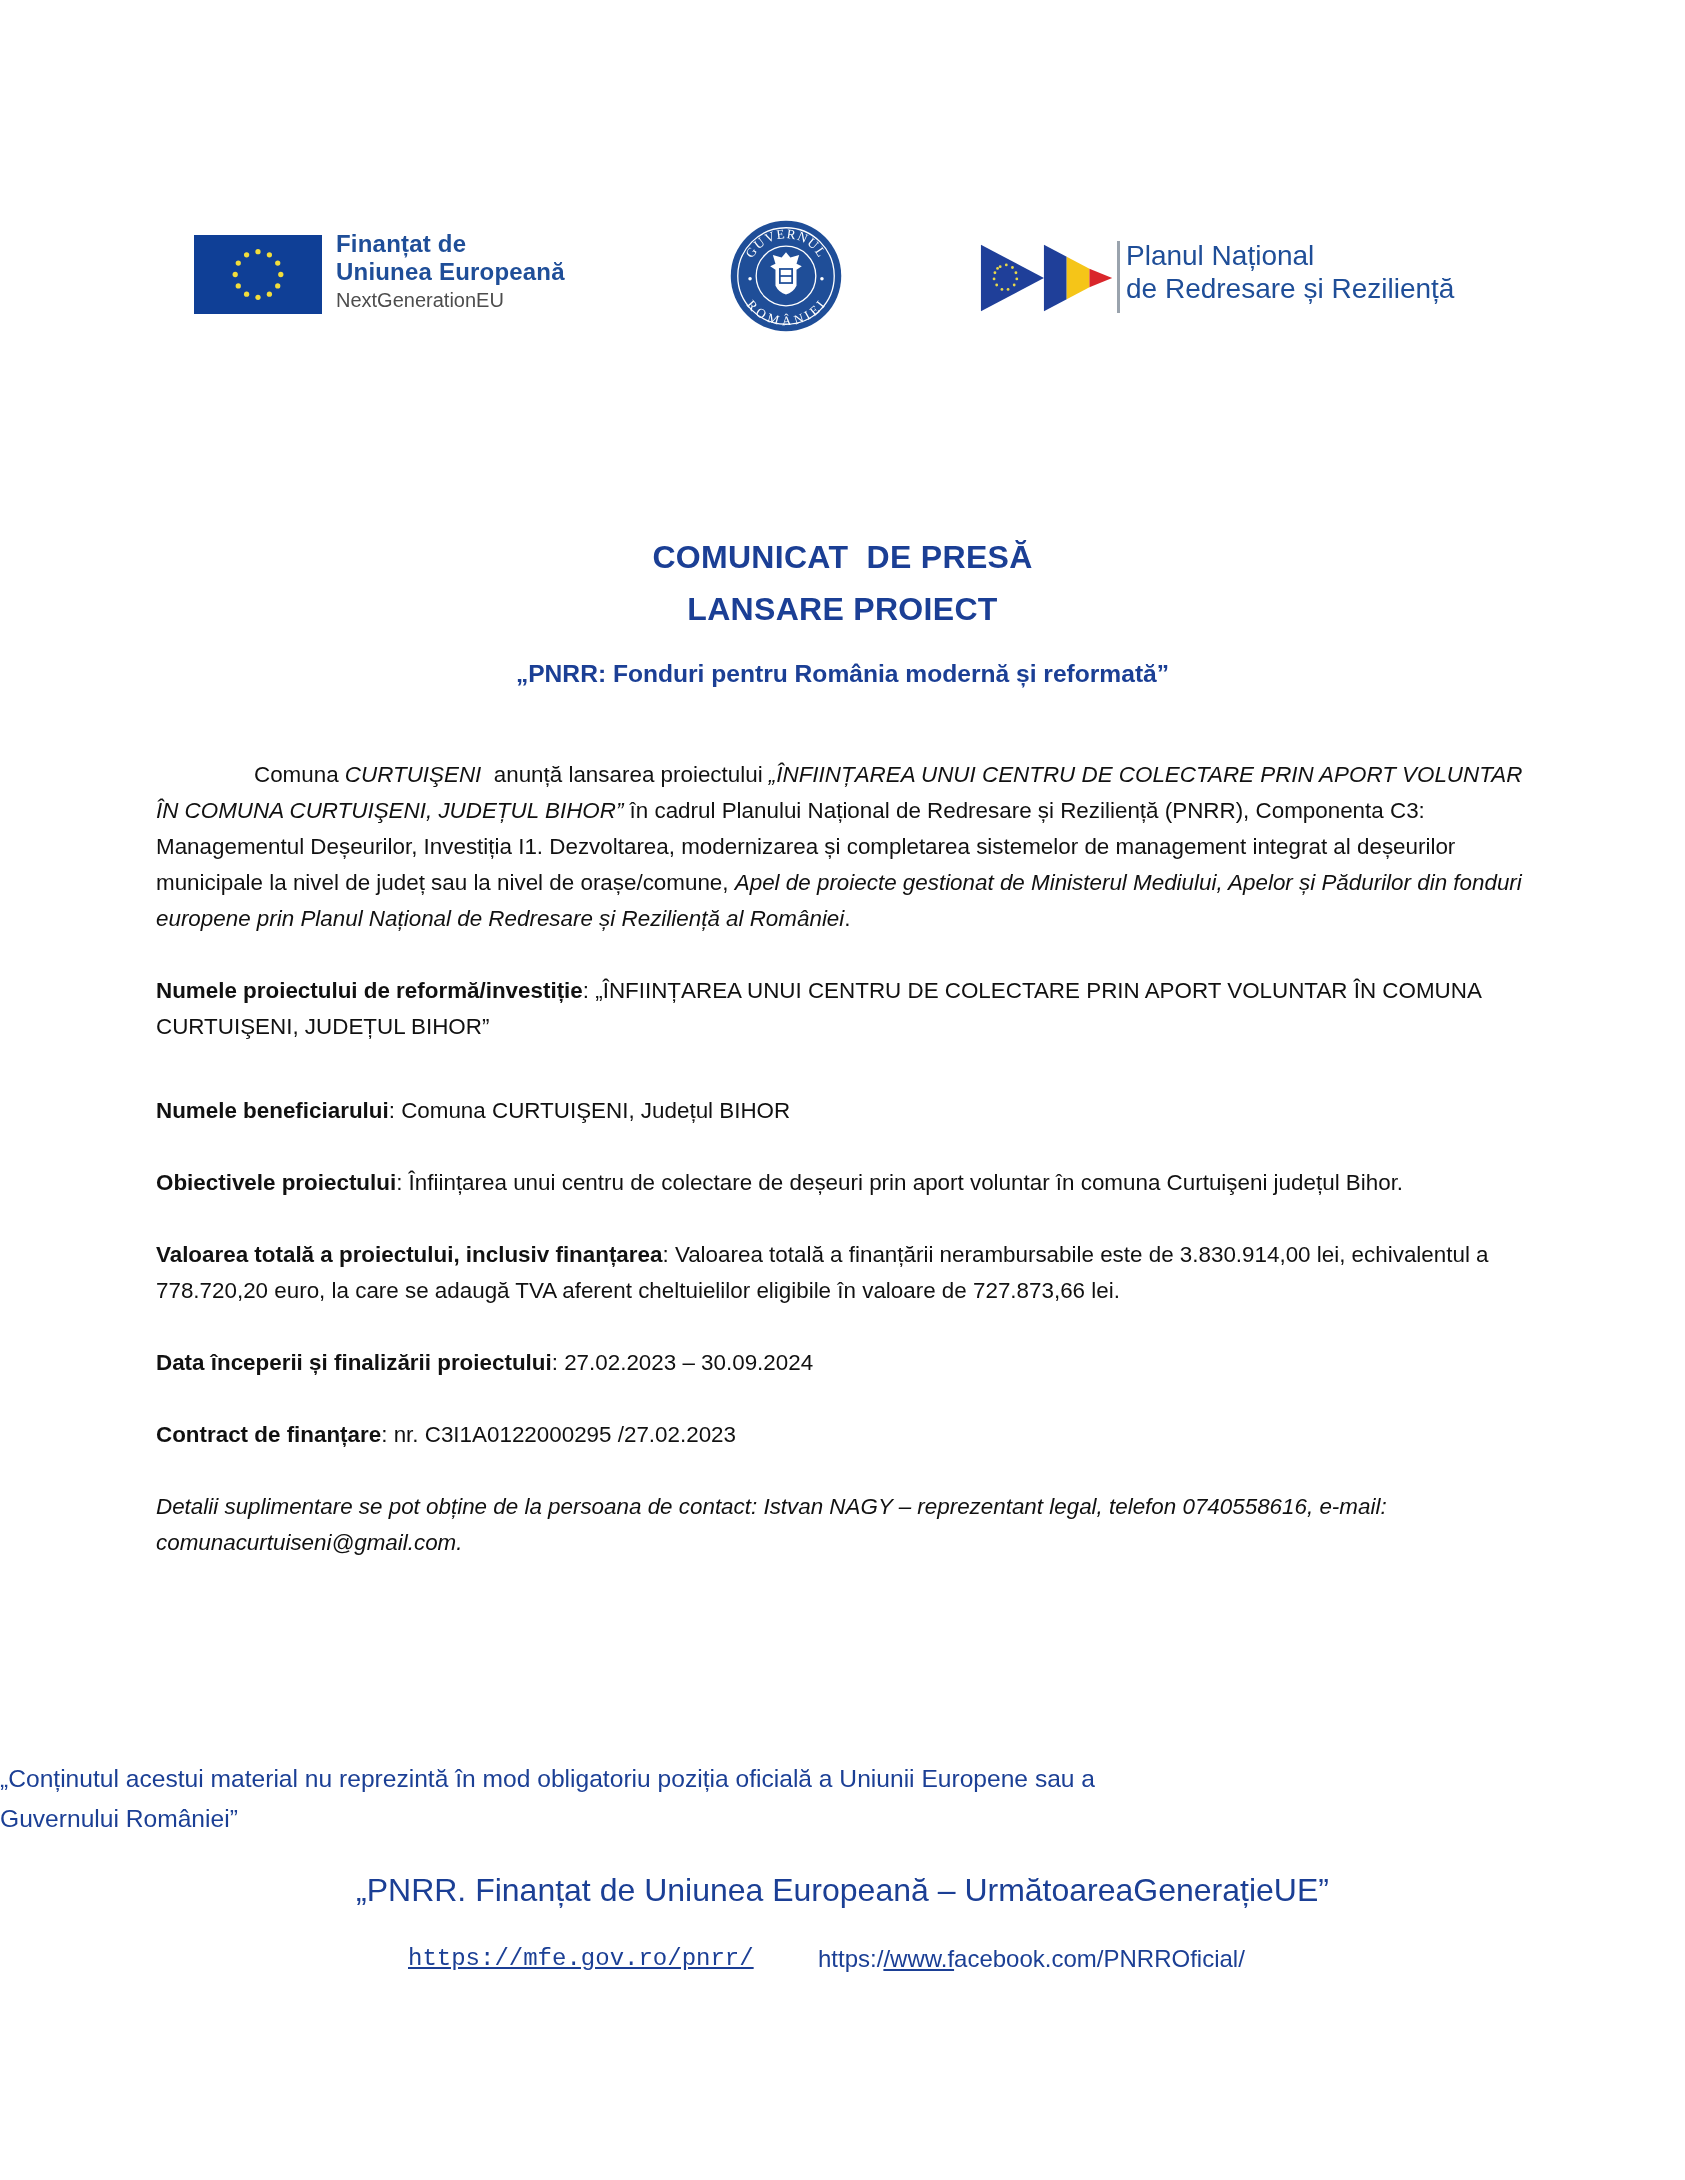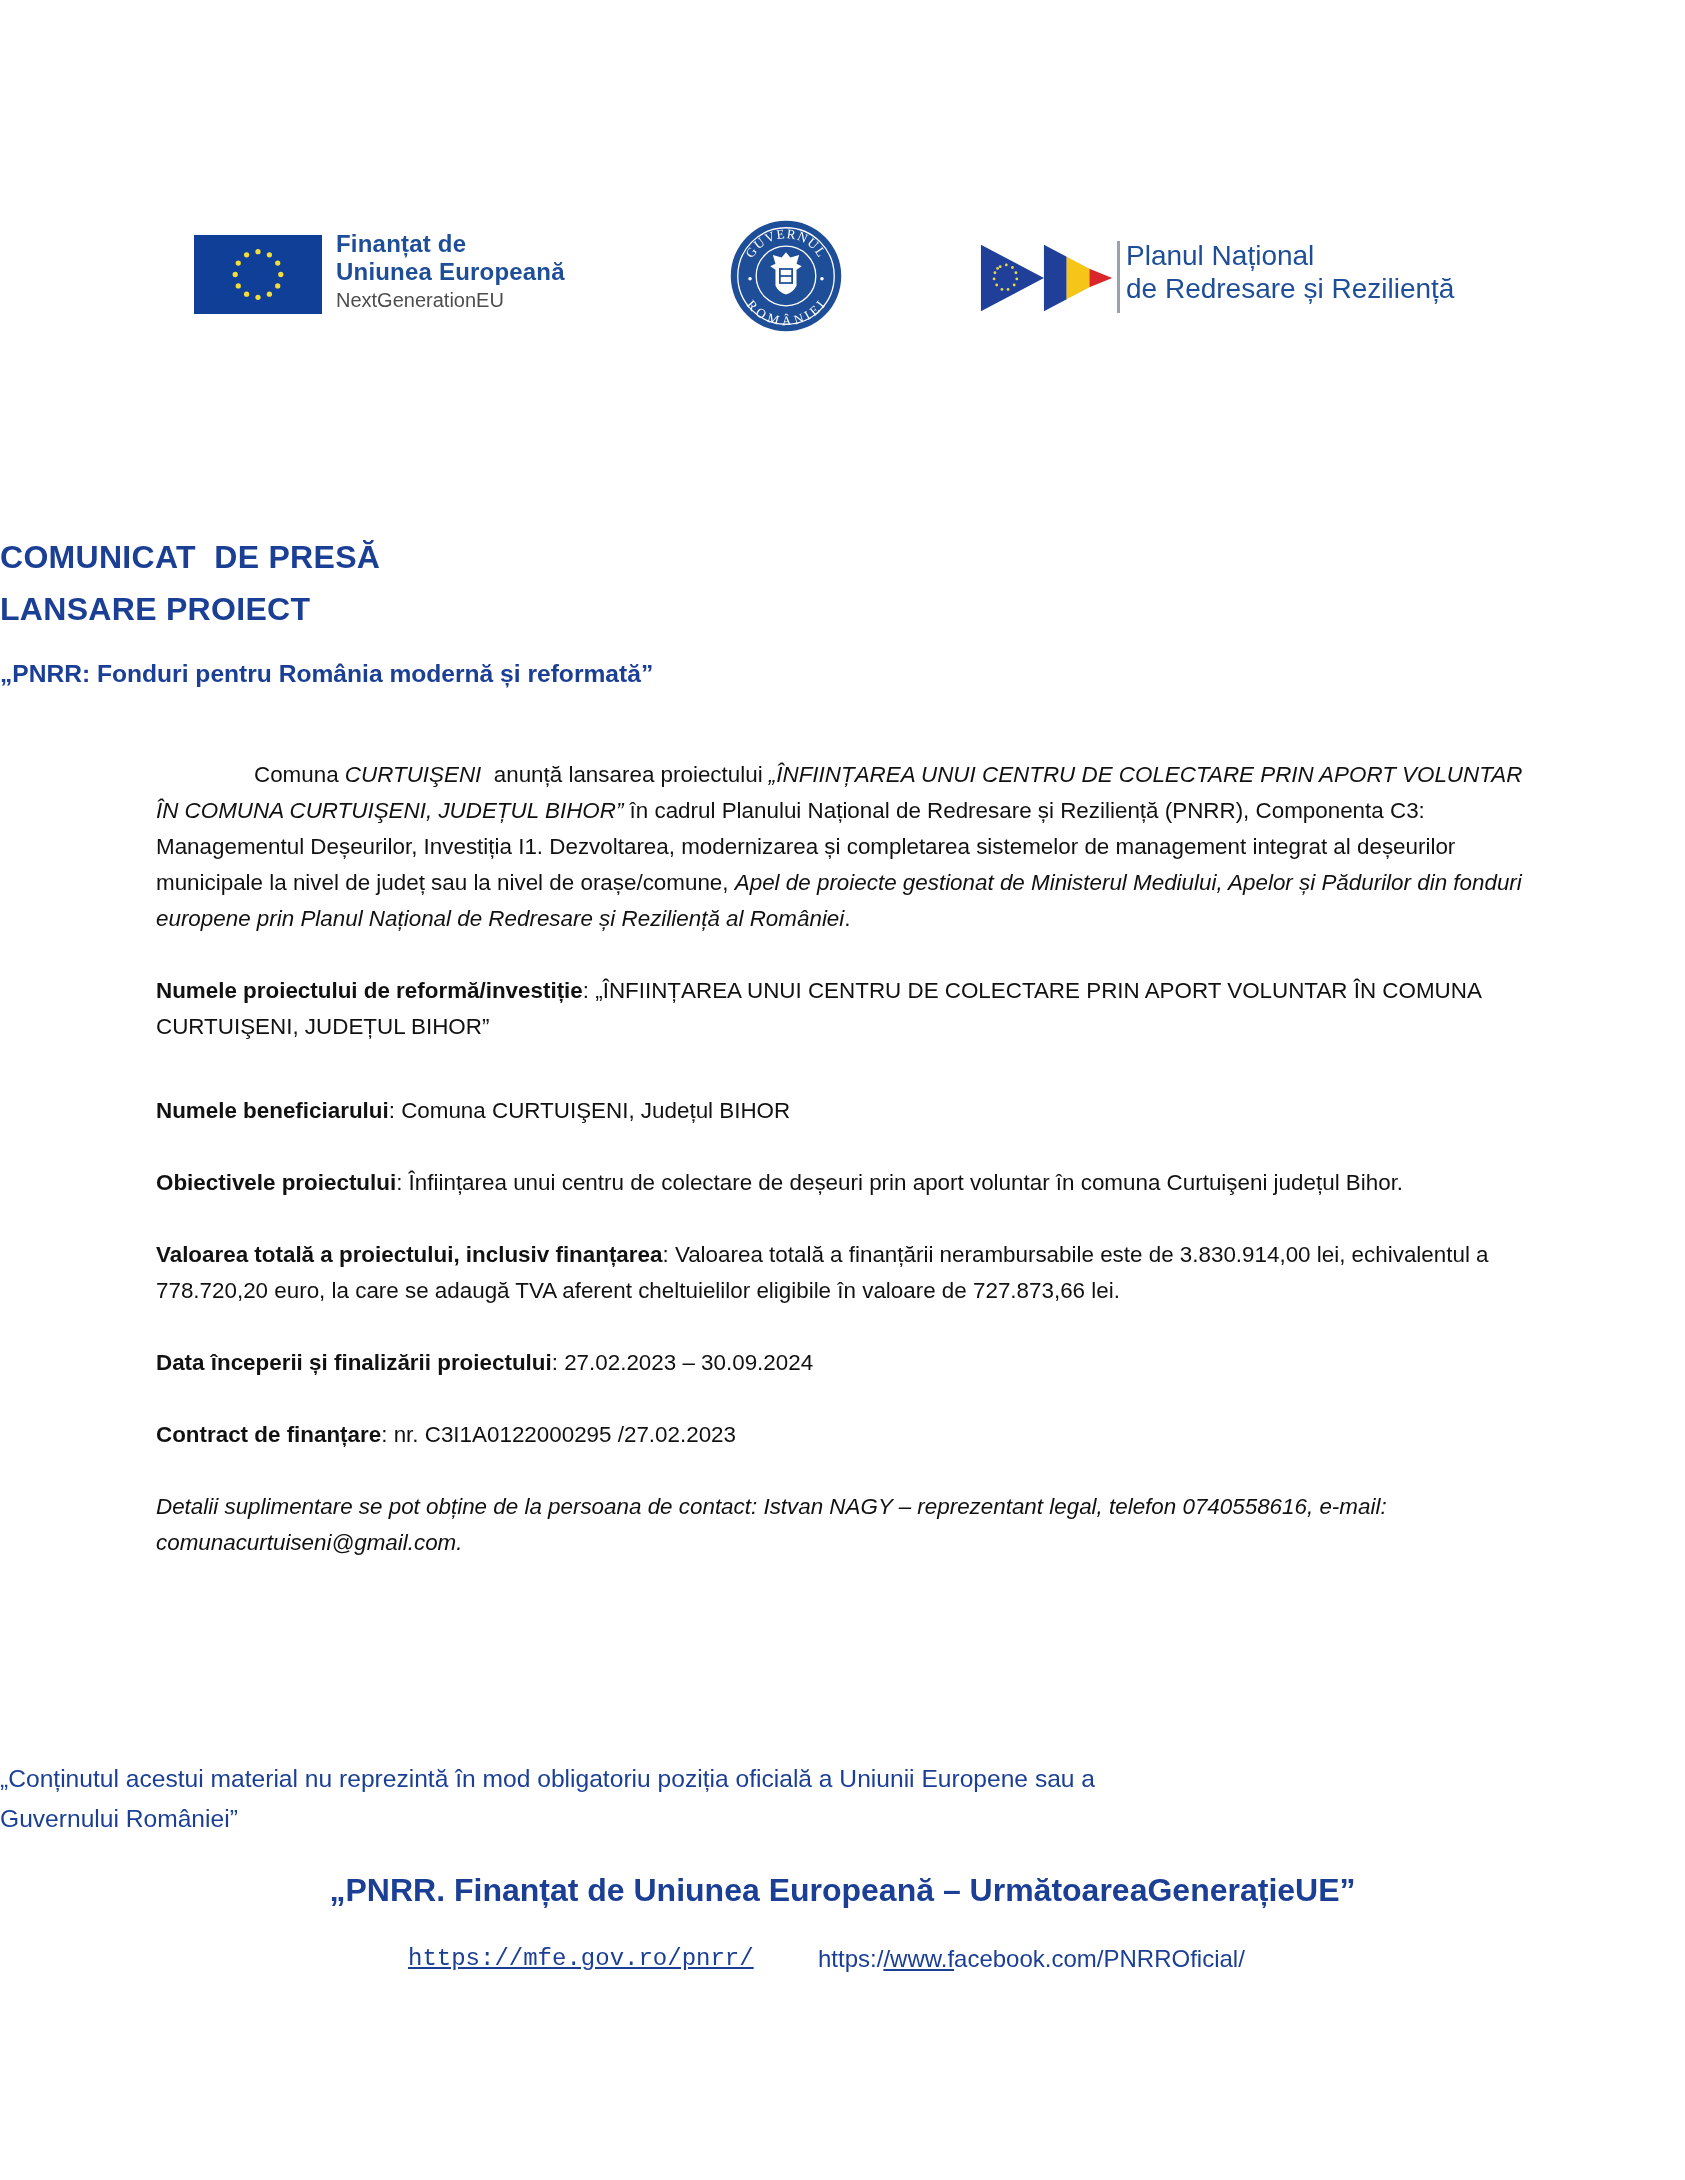--- a/index.html
+++ b/index.html
@@ -14,35 +14,35 @@
   .eu-text .l3 { color: #4d4d4d; font-size: 20px; line-height: 28px; }
 
   .gov-seal { left: 729px; top: 219px; width: 114px; height: 114px; }
 
   .pnrr-logo { left: 979px; top: 239px; width: 562px; height: 79px; }
   .pnrr-mark { position: absolute; left: 0; top: 3.5px; width: 136px; height: 70px; }
   .pnrr-divider { position: absolute; left: 138px; top: 1.8px; width: 2.6px; height: 72px; background: #9aa3ad; }
   .pnrr-text { position: absolute; left: 147px; top: 0; font-family: "Liberation Sans", sans-serif; color: #1f4e98; font-size: 28px; line-height: 33px; }
 
   
-  .title-block { left: 0; width: 1685px; color: #1b3f95; font-family: "Liberation Sans", sans-serif; font-weight: bold; }
+  .title-block { left: 0; width: 1685px; text-align: center; color: #1b3f95; font-family: "Liberation Sans", sans-serif; font-weight: bold; }
   .title1 { top: 538px; font-size: 32px; line-height: 39px; letter-spacing: 0.3px; }
   .title2 { top: 590px; font-size: 32px; line-height: 39px; letter-spacing: 0.3px; }
   .subtitle { top: 658px; font-size: 24.6px; line-height: 32px; }
 
   
   .body-text { left: 156px; width: 1369px; font-family: "Liberation Sans", sans-serif; color: #111111; font-size: 22.4px; line-height: 36px; }
   .body-text p { margin: 0; }
   .intro { top: 757px; text-align: left; }
   .indent { display: inline-block; width: 98px; }
   .contact { font-style: italic; }
 
   
   .disclaimer { left: 0; width: 1685px; top: 1759px; text-align: left; font-family: "Liberation Sans", sans-serif; color: #1b3f95; font-size: 24.6px; line-height: 40px; }
-  .slogan { left: 0; width: 1685px; top: 1870px; text-align: center; font-family: "Liberation Sans", sans-serif; font-weight: bold; color: #1b3f95; font-size: 32px; line-height: 40px; }
+  .slogan { left: 0; width: 1685px; top: 1870px; text-align: center; font-family: "Liberation Sans", sans-serif; font-weight: normal; color: #1b3f95; font-size: 32px; line-height: 40px; }
   .link1 { left: 408px; top: 1943px; font-family: Liberation Mono, monospace; color: #1b3f95; font-size: 24px; line-height: 32px; text-decoration: underline; }
   .link2 { left: 818px; top: 1943px; font-family: "Liberation Sans", sans-serif; color: #1b3f95; font-size: 24px; line-height: 32px; }
   .link2 .ul { text-decoration: underline; }
 </style>
 </head>
 <body>
 
 <div class="abs eu-logo">
   <div class="eu-flag">
     <svg width="128" height="79" viewBox="0 0 146 90">

